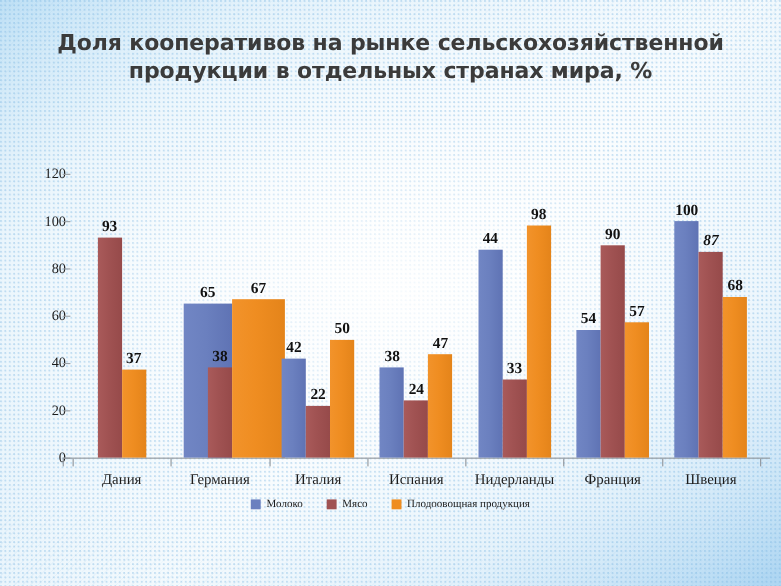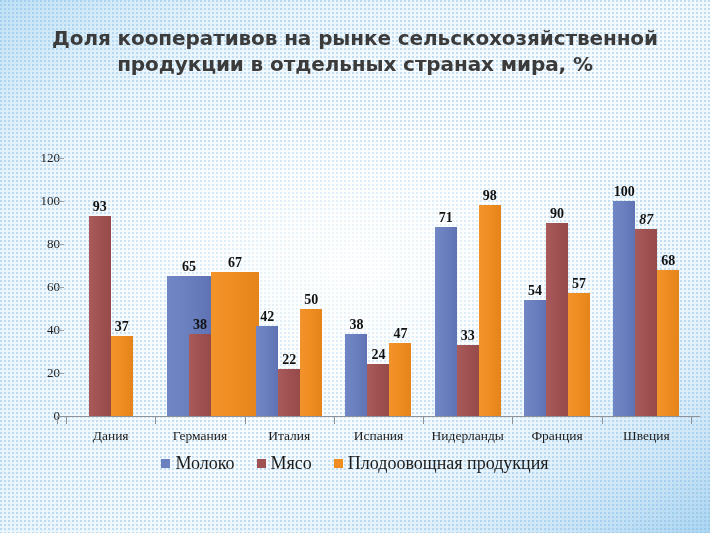--- a/index.html
+++ b/index.html
@@ -206,21 +206,21 @@
   .swatch {
     width: 9px;
     height: 9px;
     display: inline-block;
   }
   .swatch.s0 { background: #6b80bf; }
   .swatch.s1 { background: #a05252; }
   .swatch.s2 { background: #ef8d21; }
   .legend-label {
     font-family: "Liberation Serif", serif;
-    font-size: 18px;
+    font-size: 10px;
     color: #1c1c1c;
     white-space: nowrap;
   }
 </style>
 </head>
 <body>
 
 <div id="slide">
 
   <div id="texture"></div>
@@ -305,29 +305,29 @@
             <div class="bar s0" title="Молоко — Испания: 38" style="height: 81.7px;">
               <div class="dlabel">38</div>
             </div>
           </div>
           <div class="barwrap">
             <div class="bar s1" title="Мясо — Испания: 24" style="height: 51.6px;">
               <div class="dlabel">24</div>
             </div>
           </div>
           <div class="barwrap">
-            <div class="bar s2" title="Плодоовощная продукция — Испания: 47" style="height: 73px;">
+            <div class="bar s2" title="Плодоовощная продукция — Испания: 47" style="height: 94px;">
               <div class="dlabel">47</div>
             </div>
           </div>
         </div>
         <div class="group">
           <div class="barwrap">
             <div class="bar s0" title="Молоко — Нидерланды: 88" style="height: 189.2px;">
-              <div class="dlabel">71</div>
+              <div class="dlabel">44</div>
             </div>
           </div>
           <div class="barwrap">
             <div class="bar s1" title="Мясо — Нидерланды: 33" style="height: 70.95px;">
               <div class="dlabel">33</div>
             </div>
           </div>
           <div class="barwrap">
             <div class="bar s2" title="Плодоовощная продукция — Нидерланды: 98" style="height: 210.7px;">
               <div class="dlabel">98</div>

